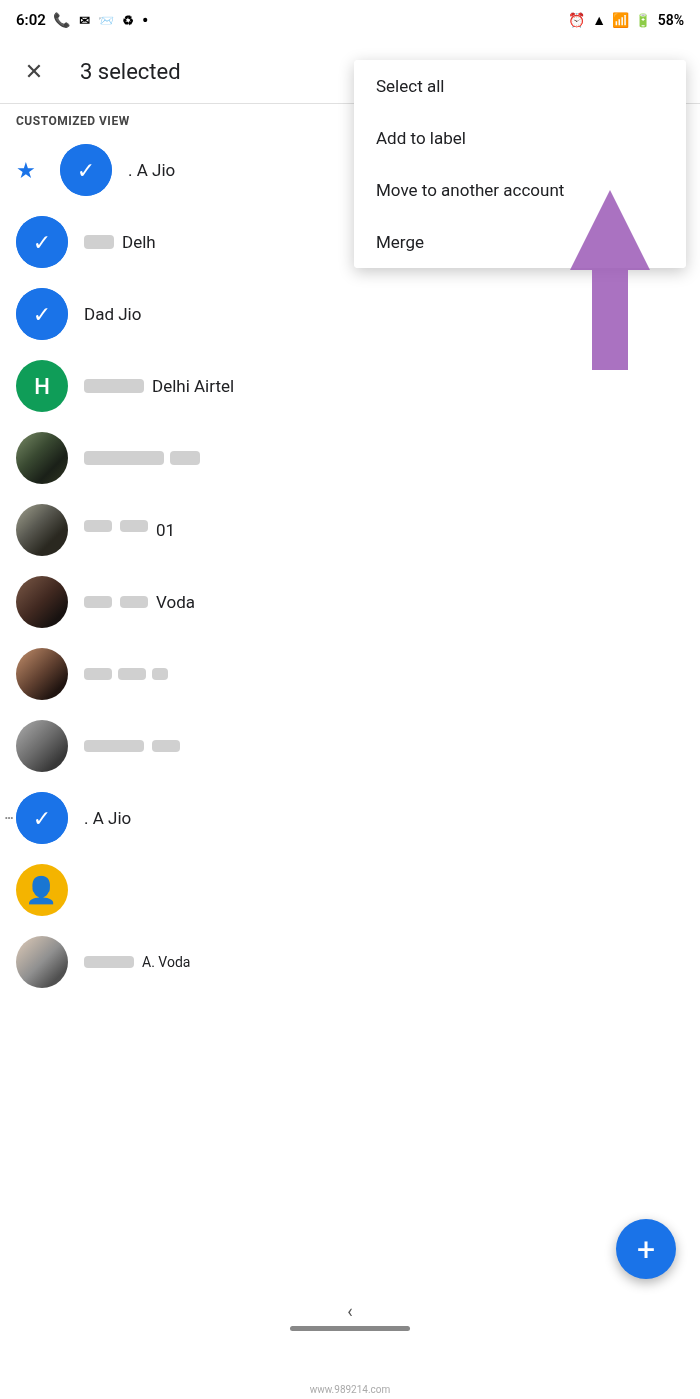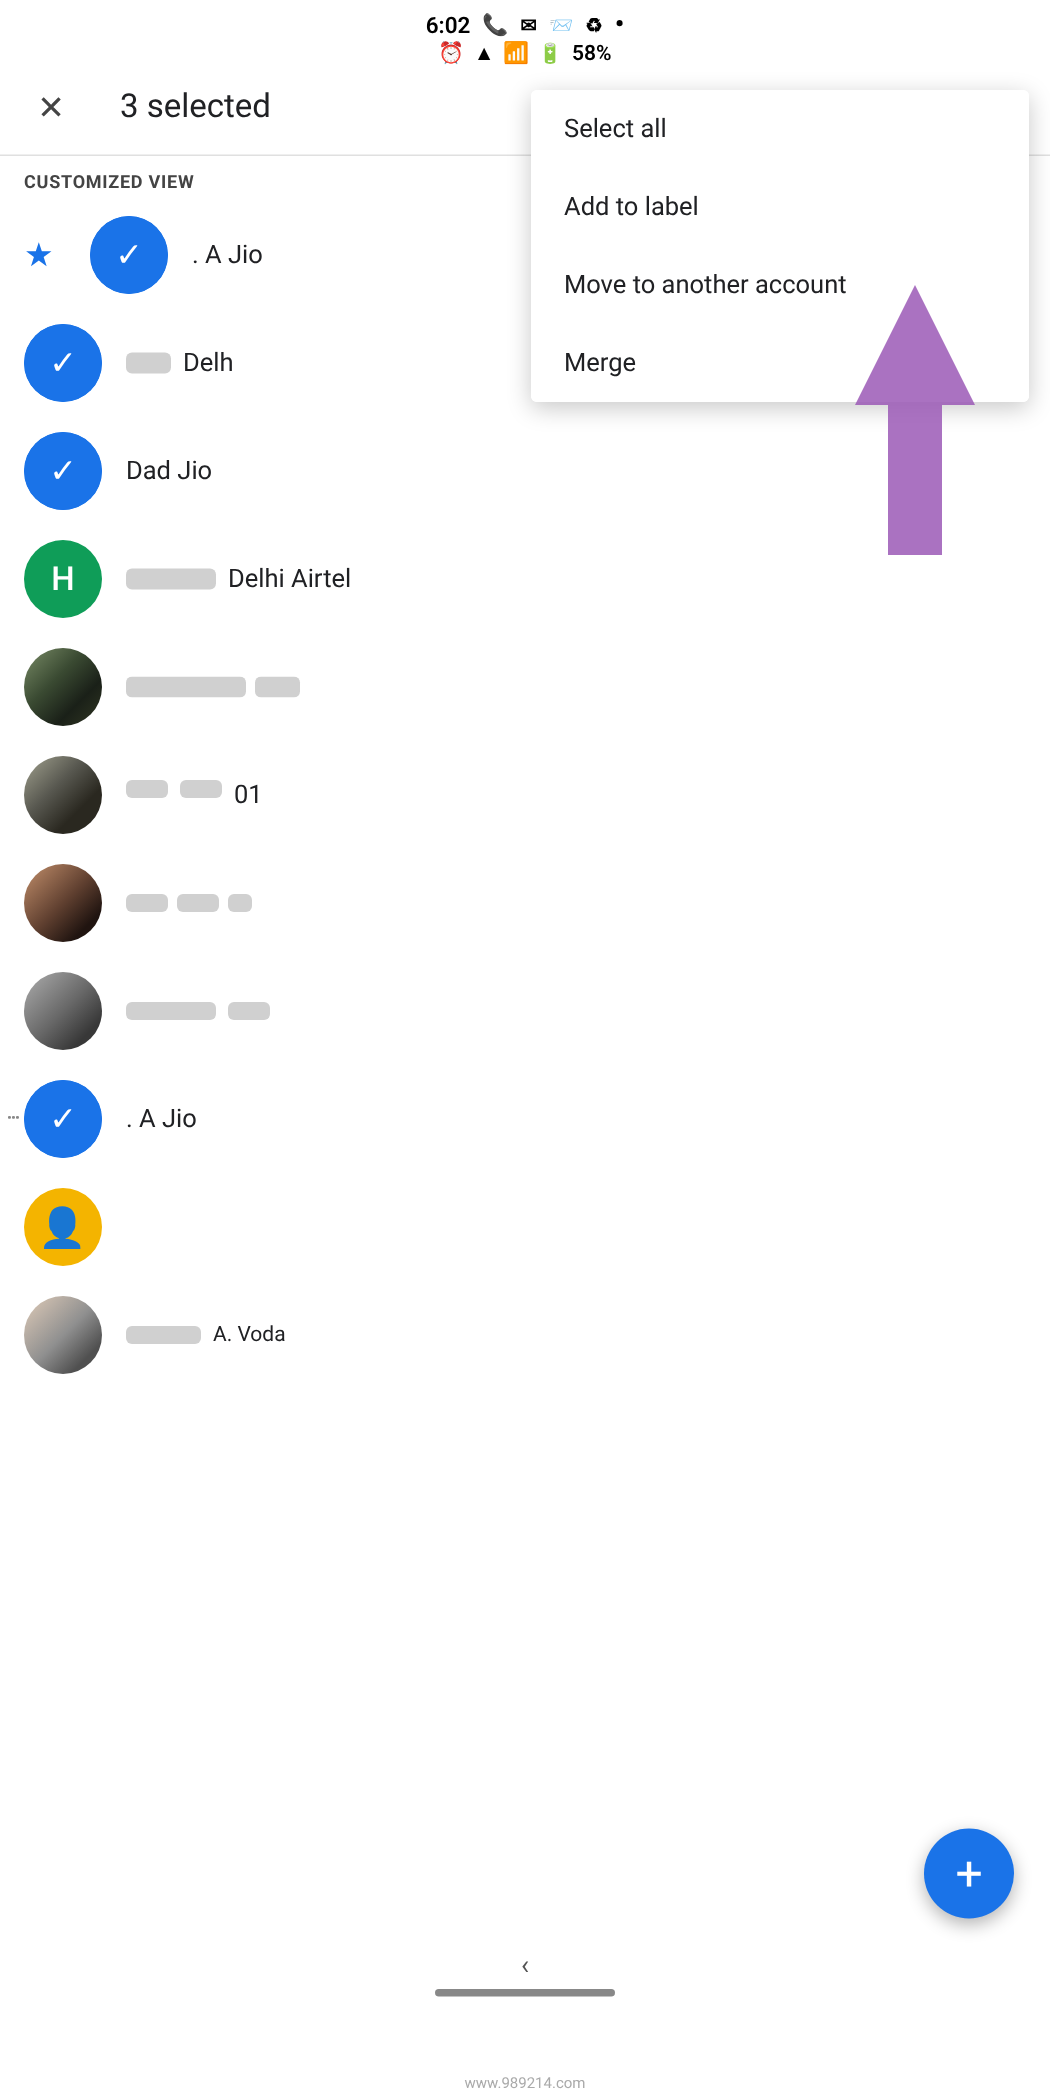--- a/index.html
+++ b/index.html
@@ -14,21 +14,20 @@
     }
 
     
     .status-bar {
       display: flex;
       justify-content: space-between;
       align-items: center;
       padding: 6px 16px;
       background: #fff;
       height: 40px;
-      flex-direction: column;
     }
     .status-left {
       display: flex;
       align-items: center;
       gap: 8px;
       font-size: 15px;
       font-weight: 600;
       color: #000;
     }
     .status-right {
@@ -359,20 +358,31 @@
     </div>
     <div class="contact-info">
       <div style="display:flex;align-items:flex-start;gap:8px;">
         <span class="blurred-name" style="width:28px;height:12px;"></span>
         <span class="blurred-name" style="width:28px;height:12px;"></span>
         <span style="font-size:17px;color:#202124;">01</span>
       </div>
     </div>
   </div>
 
+  <div class="contact-item">
+    <div style="width:52px;height:52px;border-radius:50%;background:linear-gradient(135deg,#705040 10%,#402820 50%,#181210 80%);flex-shrink:0;">
+    </div>
+    <div class="contact-info">
+      <div style="display:flex;align-items:center;gap:8px;">
+        <span class="blurred-name" style="width:28px;height:12px;"></span>
+        <span class="blurred-name" style="width:28px;height:12px;"></span>
+        <span style="font-size:17px;color:#202124;">Voda</span>
+      </div>
+    </div>
+  </div>
 
   <div class="contact-item">
     <div style="width:52px;height:52px;border-radius:50%;background:linear-gradient(135deg,#b08060 10%,#604030 50%,#201410 80%);flex-shrink:0;">
     </div>
     <div class="contact-info">
       <div style="display:flex;align-items:center;gap:6px;">
         <span class="blurred-name" style="width:28px;height:12px;"></span>
         <span class="blurred-name" style="width:28px;height:12px;"></span>
         <span class="blurred-name" style="width:16px;height:12px;"></span>
       </div>

